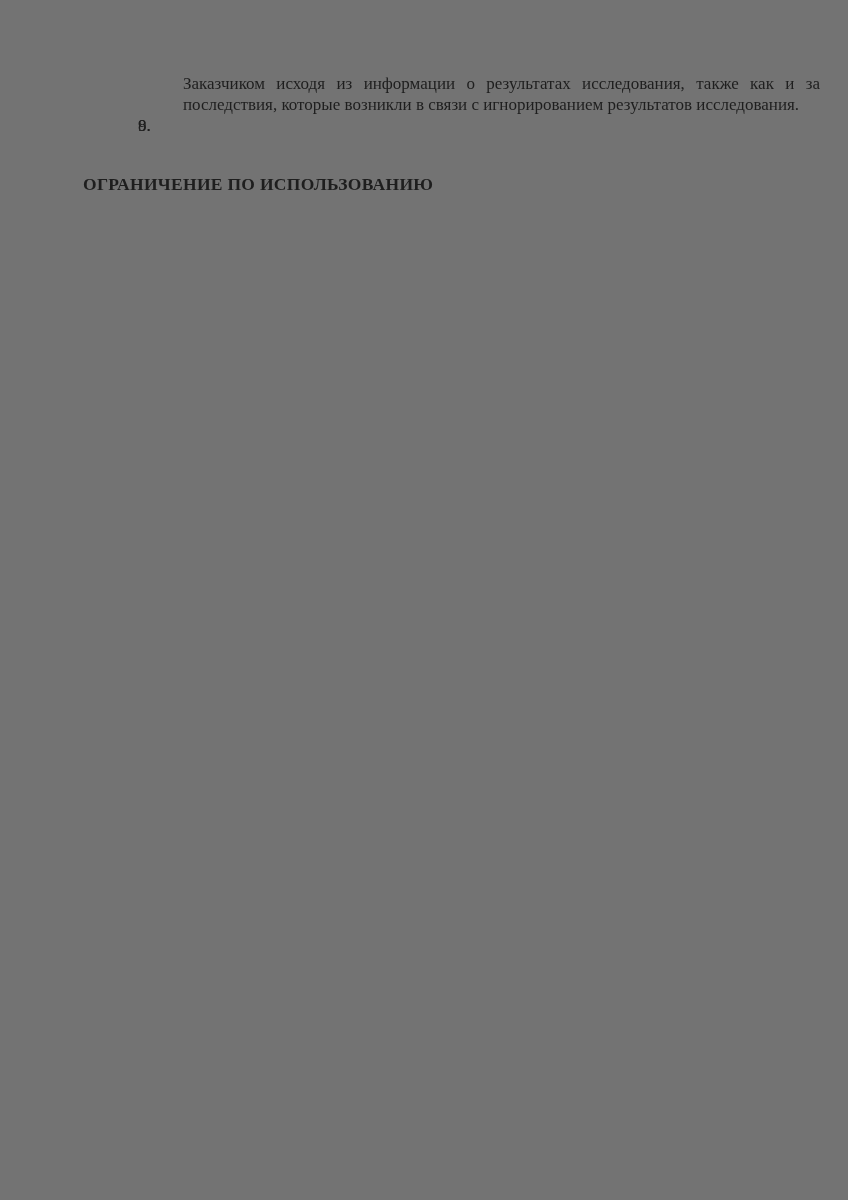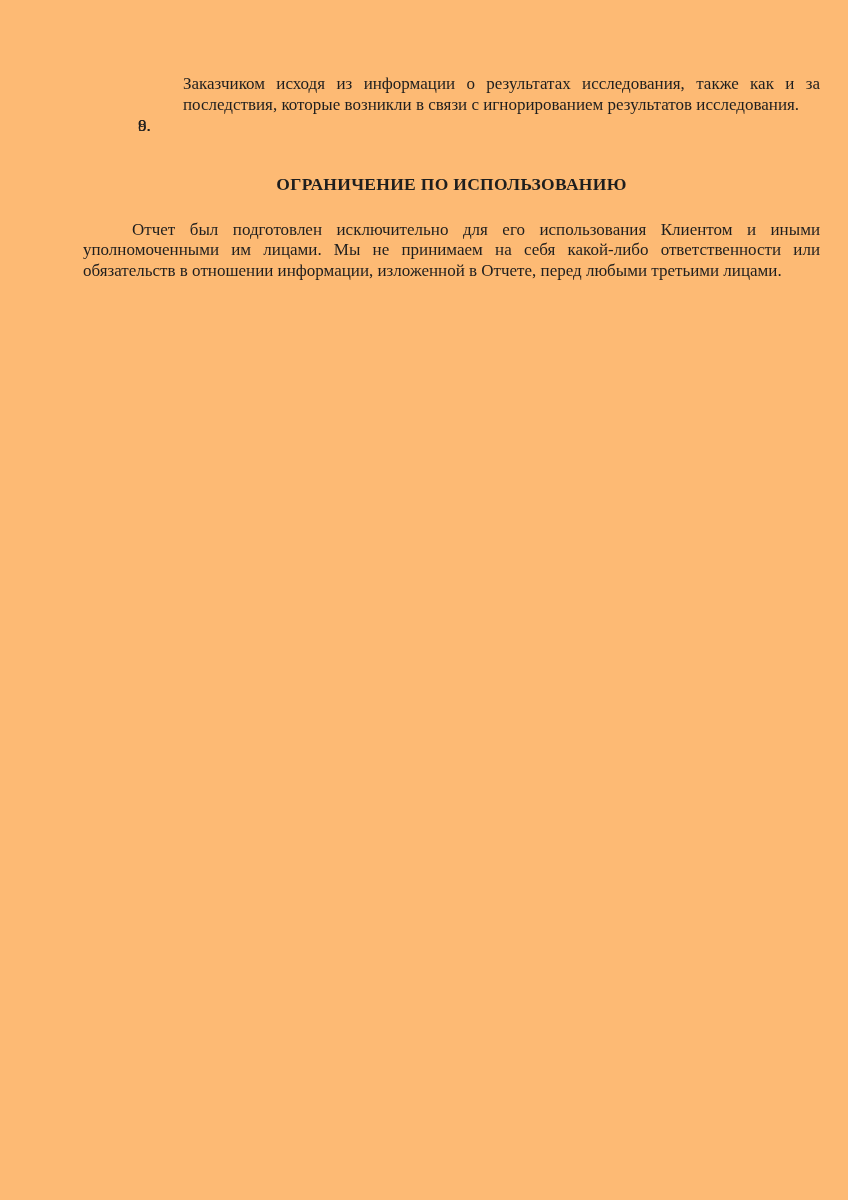--- a/index.html
+++ b/index.html
@@ -4,21 +4,21 @@
 <style>
   html, body {
     margin: 0;
     padding: 0;
     background: #ffffff;
   }
   .page {
     position: relative;
     width: 848px;
     height: 1200px;
-    background: #fdba74;
+    background: #737373;
     overflow: hidden;
     font-family: "Liberation Serif", "DejaVu Serif", serif;
     color: #1e1e1e;
   }
   .content {
     position: absolute;
     left: 83px;
     top: 74px;
     width: 737px;
     font-size: 17px;
@@ -38,21 +38,21 @@
     position: absolute;
     left: 55px;
     top: 0;
     width: 34px;
     text-align: right;
     white-space: nowrap;
   }
   .section-heading {
     margin-top: 58px;
     width: 100%;
-    text-align: center;
+    text-align: left;
     font-weight: bold;
     font-size: 17.5px;
     line-height: 21px;
     letter-spacing: 0.3px;
   }
   .body-paragraph {
     margin-top: 25px;
     text-indent: 49px;
     text-align: justify;
     text-align-last: left;
@@ -77,16 +77,15 @@
 
       <div class="list-item">
         <span class="num">9.</span>
       </div>
 
 
     </div>
 
     <div class="section-heading">ОГРАНИЧЕНИЕ ПО ИСПОЛЬЗОВАНИЮ</div>
 
-    <div class="body-paragraph">Отчет был подготовлен исключительно для его использования Клиентом и иными уполномоченными им лицами. Мы не принимаем на себя какой-либо ответственности или обязательств в отношении информации, изложенной в Отчете, перед любыми третьими лицами.</div>
 
   </div>
 </div>
 
 </body></html>

